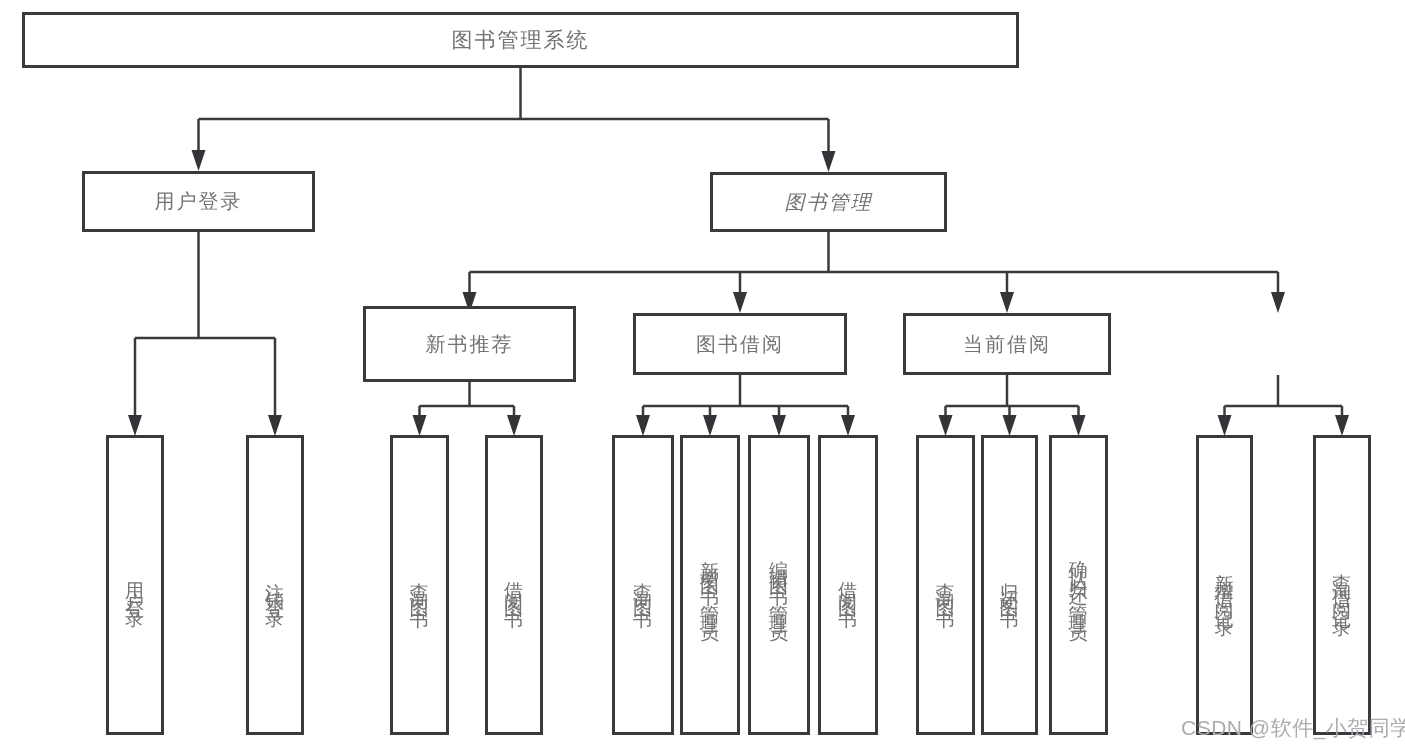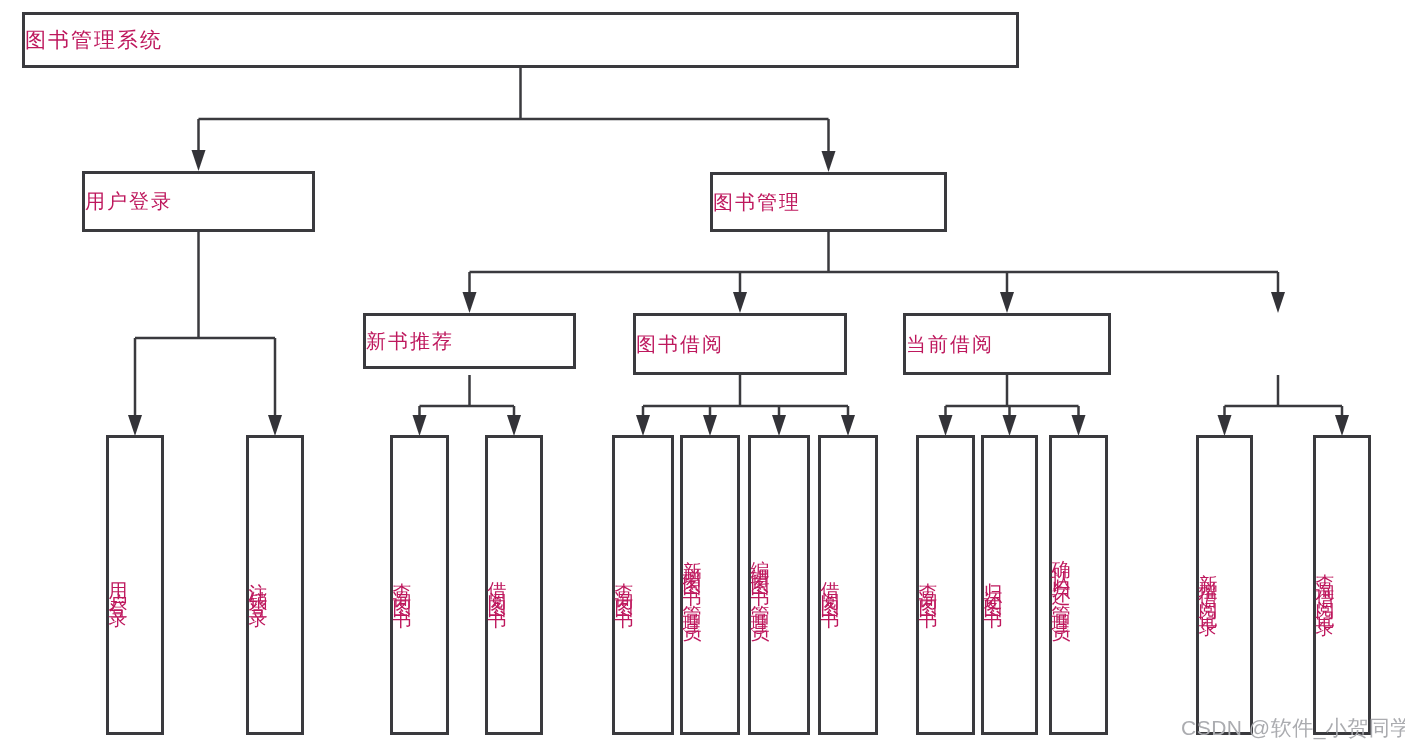--- a/index.html
+++ b/index.html
@@ -22,21 +22,22 @@
     width: 1405px;
     height: 747px;
   }
   .box {
     position: absolute;
     box-sizing: border-box;
     border: 3px solid #3a3a3e;
     background: #ffffff;
     display: flex;
     align-items: center;
-    color: #be185d;
+    justify-content: center;
+    color: #737373;
   }
   .box .label { display: block; white-space: nowrap; }
   .h .label {
     font-size: 20px;
     letter-spacing: 2px;
   }
   .root .label {
     font-size: 21px;
   }
   .v .label {
@@ -140,25 +141,25 @@
     </g>
   </svg>
 
   <div class="box h root" style="left:22px; top:12px; width:997px; height:56px;">
     <span class="label">图书管理系统</span>
   </div>
 
   <div class="box h" style="left:82px; top:171px; width:233px; height:61px;">
     <span class="label">用户登录</span>
   </div>
-  <div class="box h" style="left:710px; top:172px; width:237px; height:60px;">
+  <div class="box h" style="left:710px; top:172px; width:237px; height:60px;font-style:italic;">
     <span class="label">图书管理</span>
   </div>
 
-  <div class="box h" style="left:363px; top:313px; width:213px; height:56px;">
+  <div class="box h" style="left:363px; top:306px; width:213px; height:76px;">
     <span class="label">新书推荐</span>
   </div>
   <div class="box h" style="left:903px; top:313px; width:208px; height:62px;">
     <span class="label">当前借阅</span>
   </div>
   <div class="box h" style="left:633px; top:313px; width:214px; height:62px;">
     <span class="label">图书借阅</span>
   </div>
 
   <div class="box v" style="left:106px; top:435px; width:58px; height:300px;">

